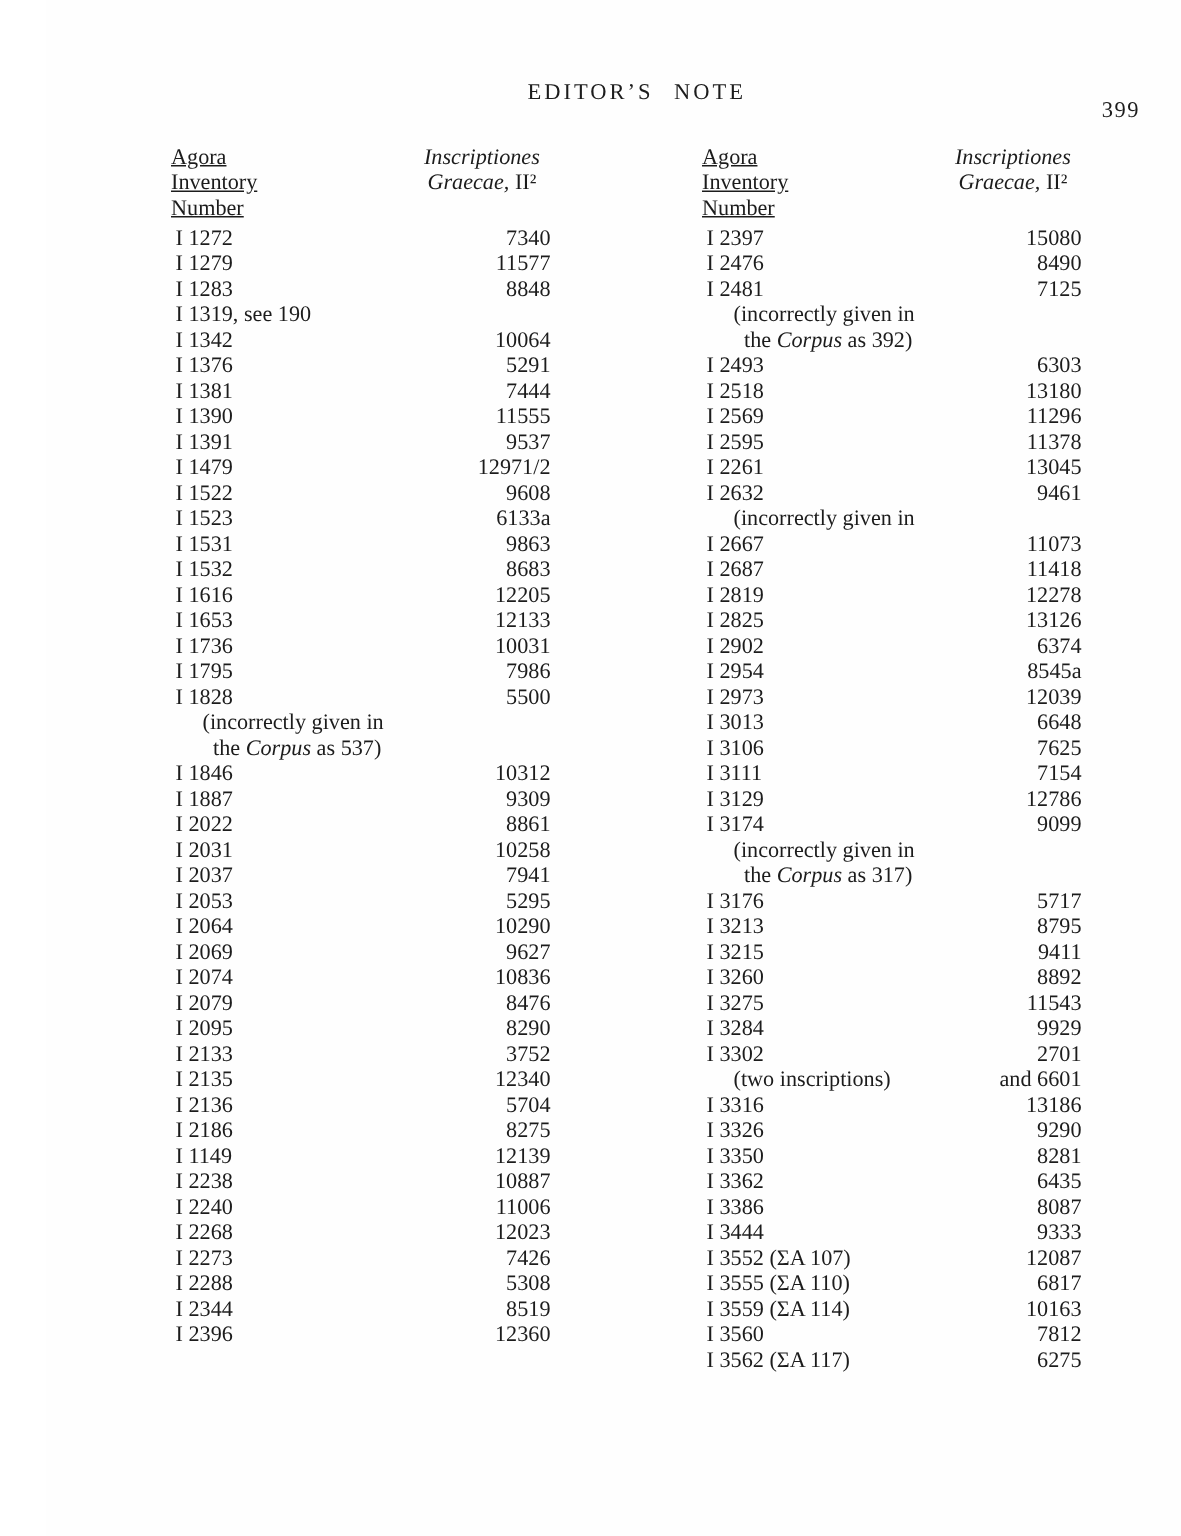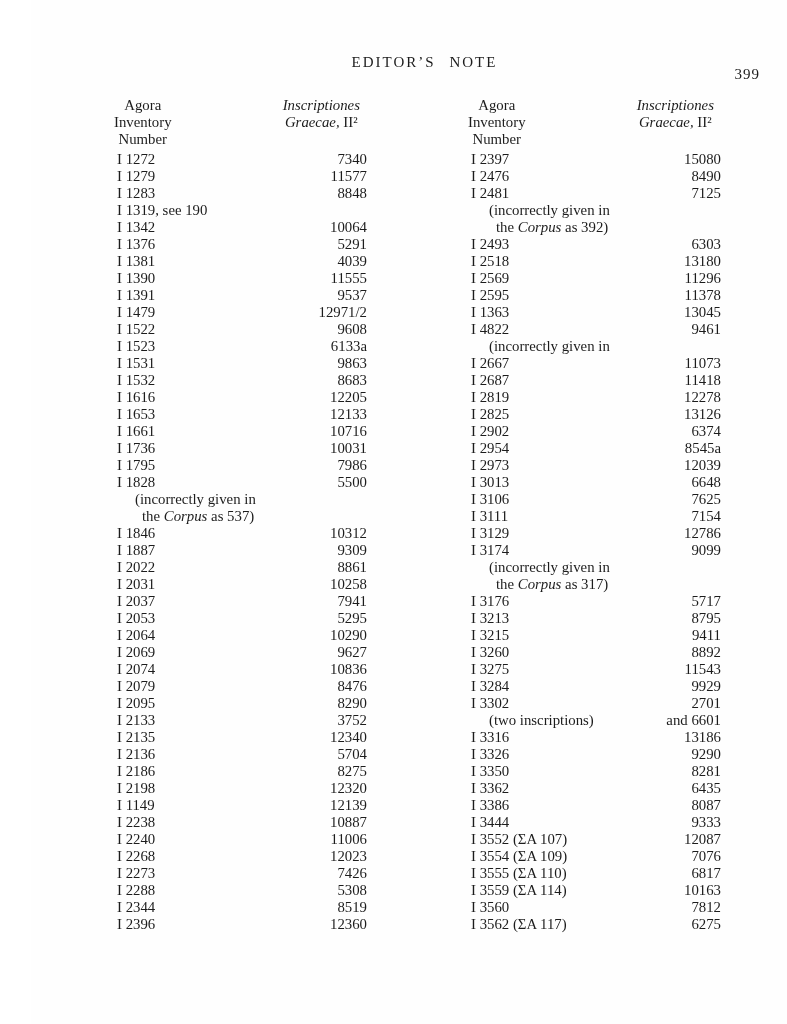--- a/index.html
+++ b/index.html
@@ -40,22 +40,22 @@
   }
   .col-pair { width: 260px; }
   .pair-headers {
     display: flex;
     line-height: 17px;
     margin-bottom: 3px;
   }
   .h-inv {
     width: 62px;
     margin-left: -3px;
-    text-align: center;
     white-space: nowrap;
+    text-decoration: underline;
   }
   .h-inv .hline { display: block; }
   .h-ig {
     margin-left: 94px;
     width: 155px;
     text-align: center;
     white-space: nowrap;
   }
   .h-ig .hline { display: block; }
   em { font-style: italic; }
@@ -113,21 +113,21 @@
           <div class="trow">
             <span class="cell-left">I 1342</span>
             <span class="cell-right">10064</span>
           </div>
           <div class="trow">
             <span class="cell-left">I 1376</span>
             <span class="cell-right">5291</span>
           </div>
           <div class="trow">
             <span class="cell-left">I 1381</span>
-            <span class="cell-right">4039</span>
+            <span class="cell-right">7444</span>
           </div>
           <div class="trow">
             <span class="cell-left">I 1390</span>
             <span class="cell-right">11555</span>
           </div>
           <div class="trow">
             <span class="cell-left">I 1391</span>
             <span class="cell-right">9537</span>
           </div>
           <div class="trow">
@@ -152,24 +152,20 @@
           </div>
           <div class="trow">
             <span class="cell-left">I 1616</span>
             <span class="cell-right">12205</span>
           </div>
           <div class="trow">
             <span class="cell-left">I 1653</span>
             <span class="cell-right">12133</span>
           </div>
           <div class="trow">
-            <span class="cell-left">I 1661</span>
-            <span class="cell-right">10716</span>
-          </div>
-          <div class="trow">
             <span class="cell-left">I 1736</span>
             <span class="cell-right">10031</span>
           </div>
           <div class="trow">
             <span class="cell-left">I 1795</span>
             <span class="cell-right">7986</span>
           </div>
           <div class="trow">
             <span class="cell-left">I 1828</span>
             <span class="cell-right">5500</span>
@@ -234,24 +230,20 @@
             <span class="cell-left">I 2135</span>
             <span class="cell-right">12340</span>
           </div>
           <div class="trow">
             <span class="cell-left">I 2136</span>
             <span class="cell-right">5704</span>
           </div>
           <div class="trow">
             <span class="cell-left">I 2186</span>
             <span class="cell-right">8275</span>
-          </div>
-          <div class="trow">
-            <span class="cell-left">I 2198</span>
-            <span class="cell-right">12320</span>
           </div>
           <div class="trow">
             <span class="cell-left">I 1149</span>
             <span class="cell-right">12139</span>
           </div>
           <div class="trow">
             <span class="cell-left">I 2238</span>
             <span class="cell-right">10887</span>
           </div>
           <div class="trow">
@@ -324,25 +316,25 @@
           </div>
           <div class="trow">
             <span class="cell-left">I 2569</span>
             <span class="cell-right">11296</span>
           </div>
           <div class="trow">
             <span class="cell-left">I 2595</span>
             <span class="cell-right">11378</span>
           </div>
           <div class="trow">
-            <span class="cell-left">I 1363</span>
+            <span class="cell-left">I 2261</span>
             <span class="cell-right">13045</span>
           </div>
           <div class="trow">
-            <span class="cell-left">I 4822</span>
+            <span class="cell-left">I 2632</span>
             <span class="cell-right">9461</span>
           </div>
           <div class="trow note1">
             <span class="cell-left">(incorrectly given in</span>
             <span class="cell-right"></span>
           </div>
           <div class="trow">
             <span class="cell-left">I 2667</span>
             <span class="cell-right">11073</span>
           </div>
@@ -452,24 +444,20 @@
           </div>
           <div class="trow">
             <span class="cell-left">I 3444</span>
             <span class="cell-right">9333</span>
           </div>
           <div class="trow">
             <span class="cell-left">I 3552 (ΣΑ 107)</span>
             <span class="cell-right">12087</span>
           </div>
           <div class="trow">
-            <span class="cell-left">I 3554 (ΣΑ 109)</span>
-            <span class="cell-right">7076</span>
-          </div>
-          <div class="trow">
             <span class="cell-left">I 3555 (ΣΑ 110)</span>
             <span class="cell-right">6817</span>
           </div>
           <div class="trow">
             <span class="cell-left">I 3559 (ΣΑ 114)</span>
             <span class="cell-right">10163</span>
           </div>
           <div class="trow">
             <span class="cell-left">I 3560</span>
             <span class="cell-right">7812</span>

